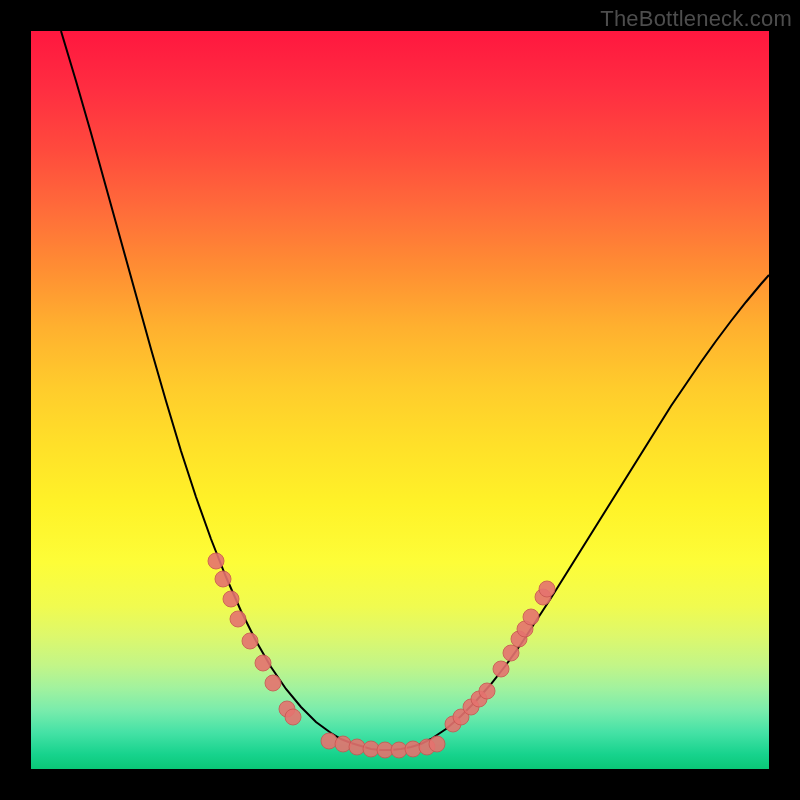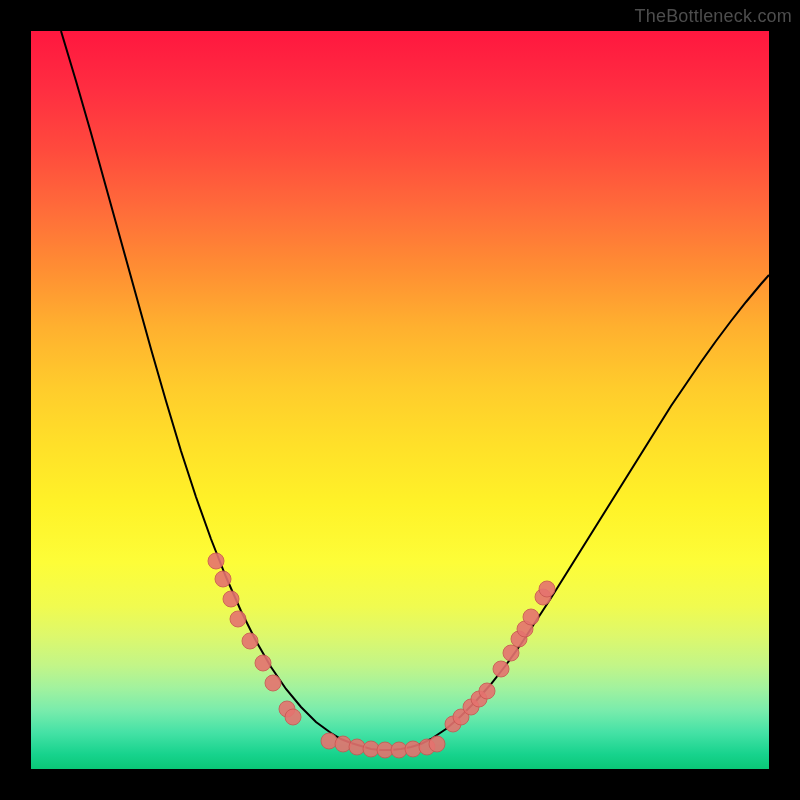--- a/index.html
+++ b/index.html
@@ -46,21 +46,21 @@
       #46e2a6 95%,
       #17d38d 98%,
       #0ac777 100%
     );
   }
   .watermark {
     position: absolute;
     top: 6px;
     right: 8px;
     color: #4d4d4d;
-    font-size: 18px;
+    font-size: 22px;
     font-weight: 500;
     letter-spacing: 0.2px;
     user-select: none;
   }
   svg.overlay {
     position: absolute;
     top: 31px;
     left: 31px;
     width: 738px;
     height: 738px;

